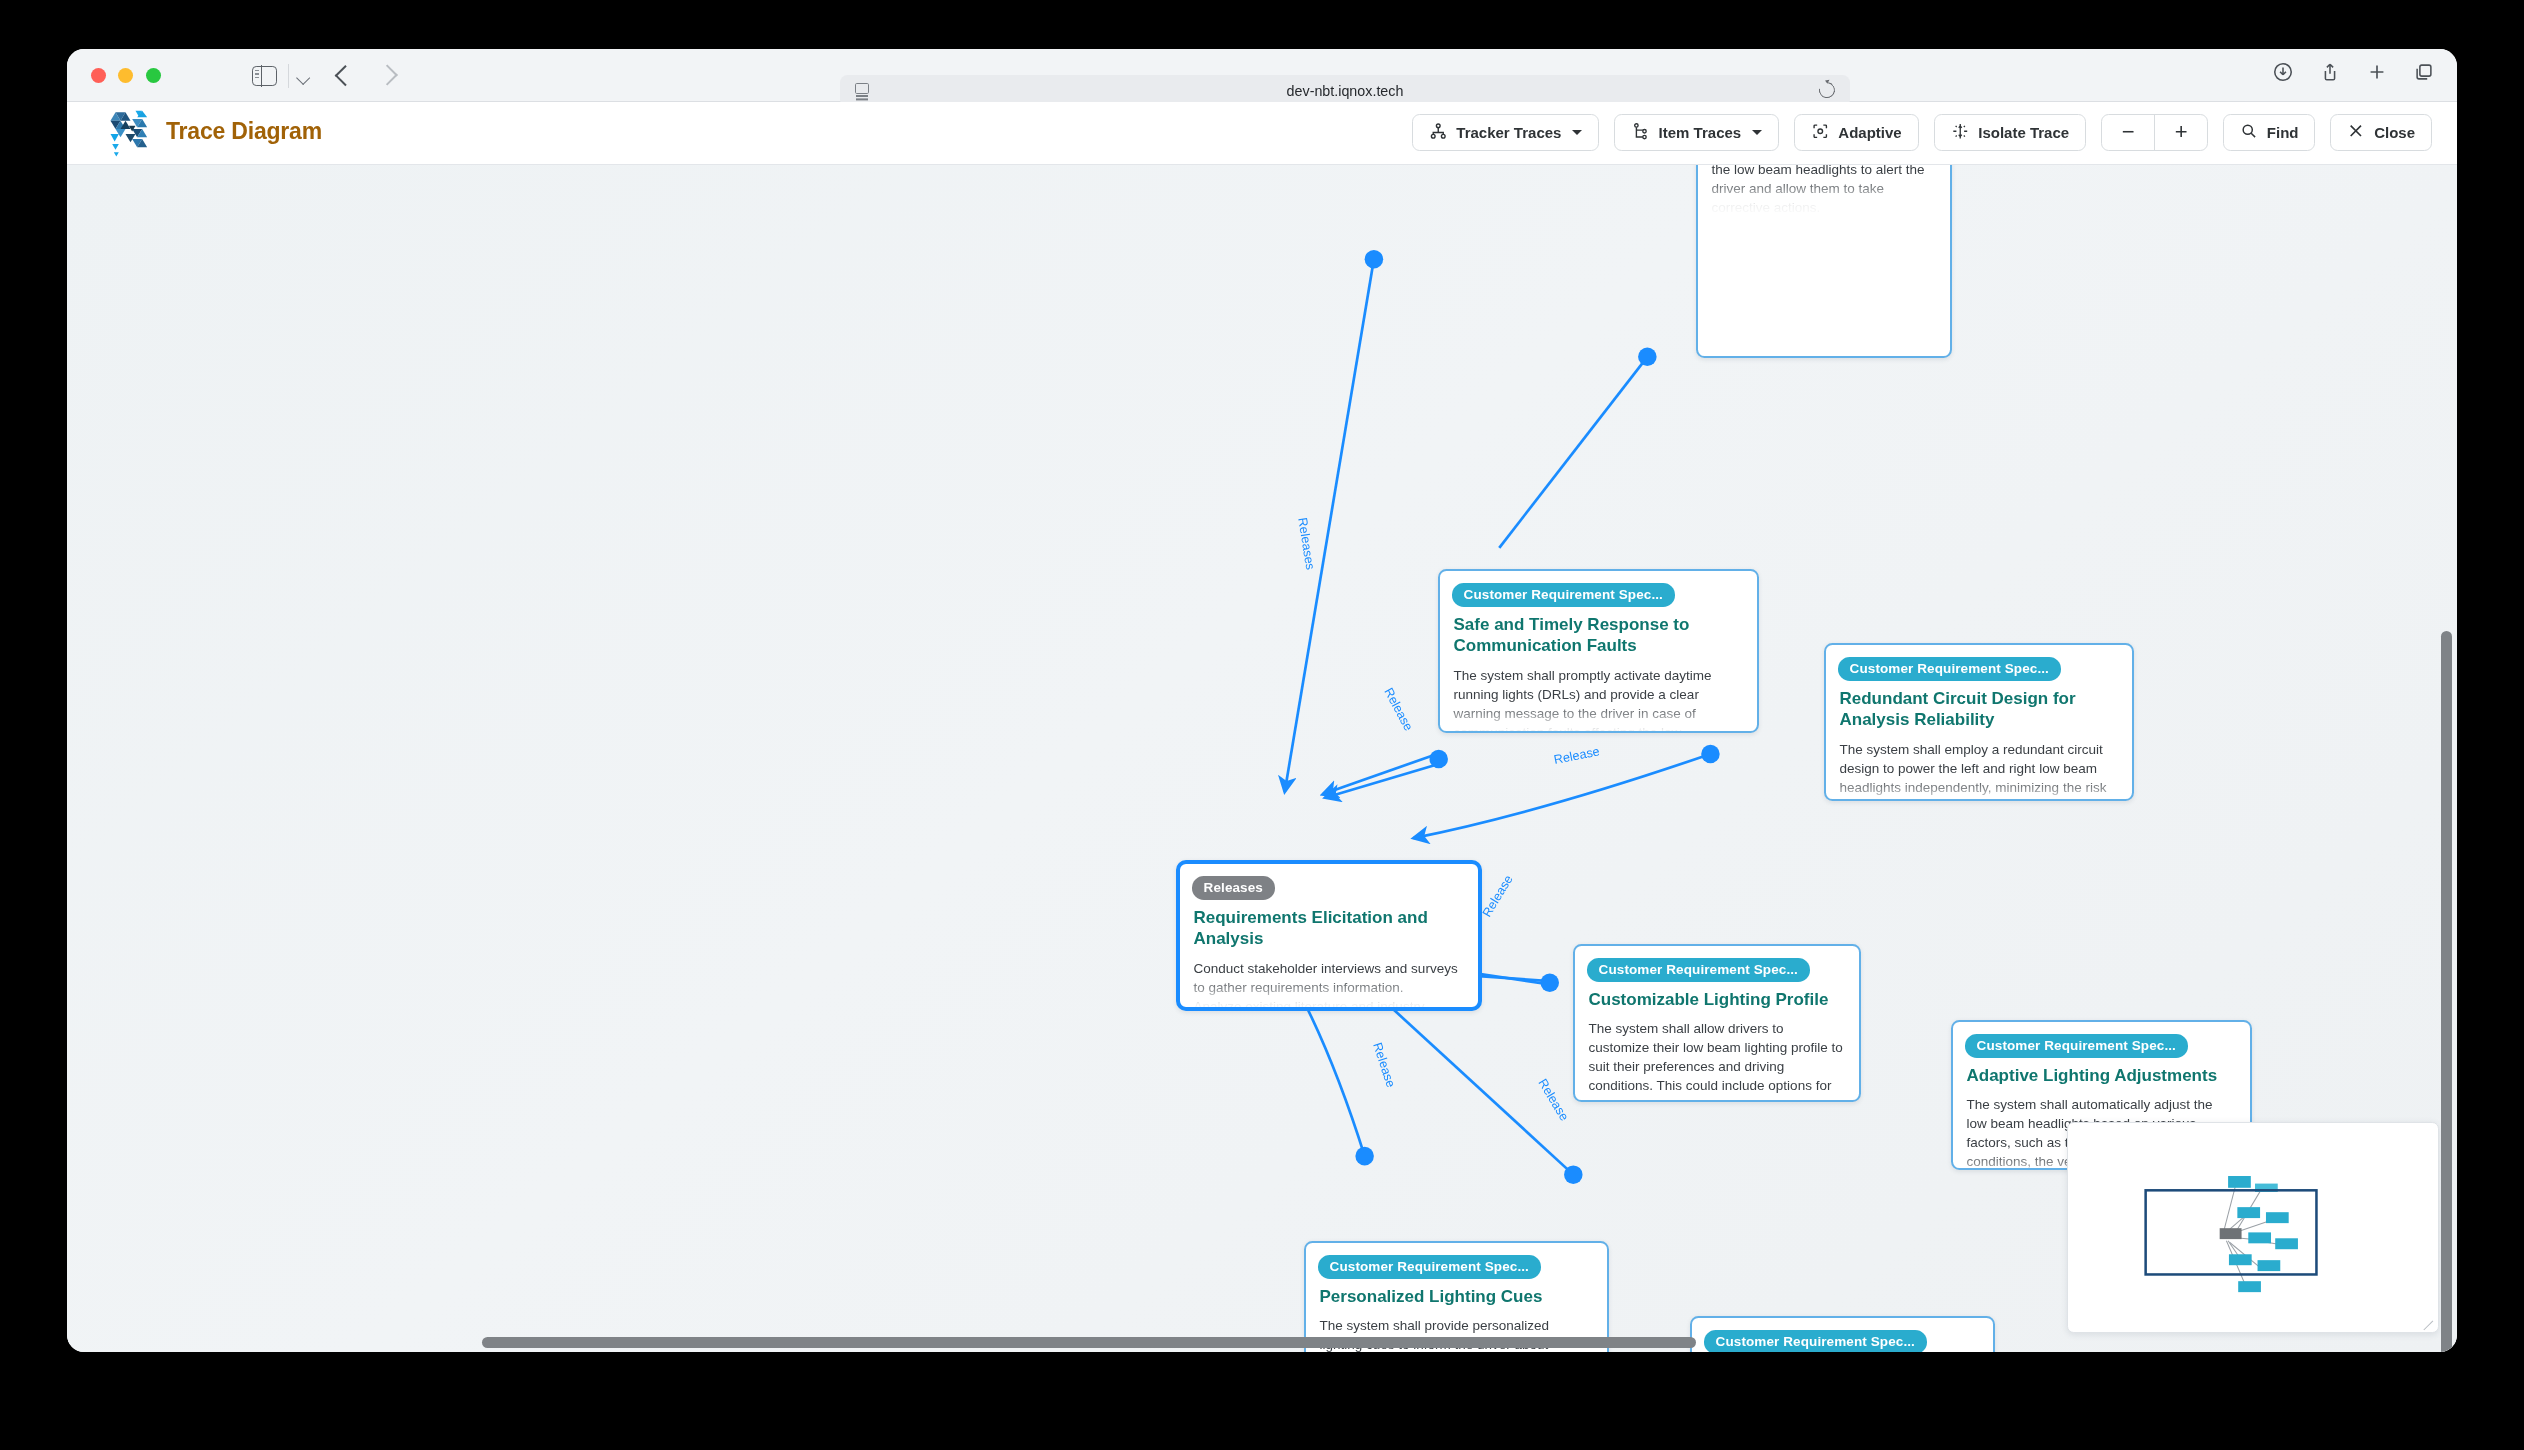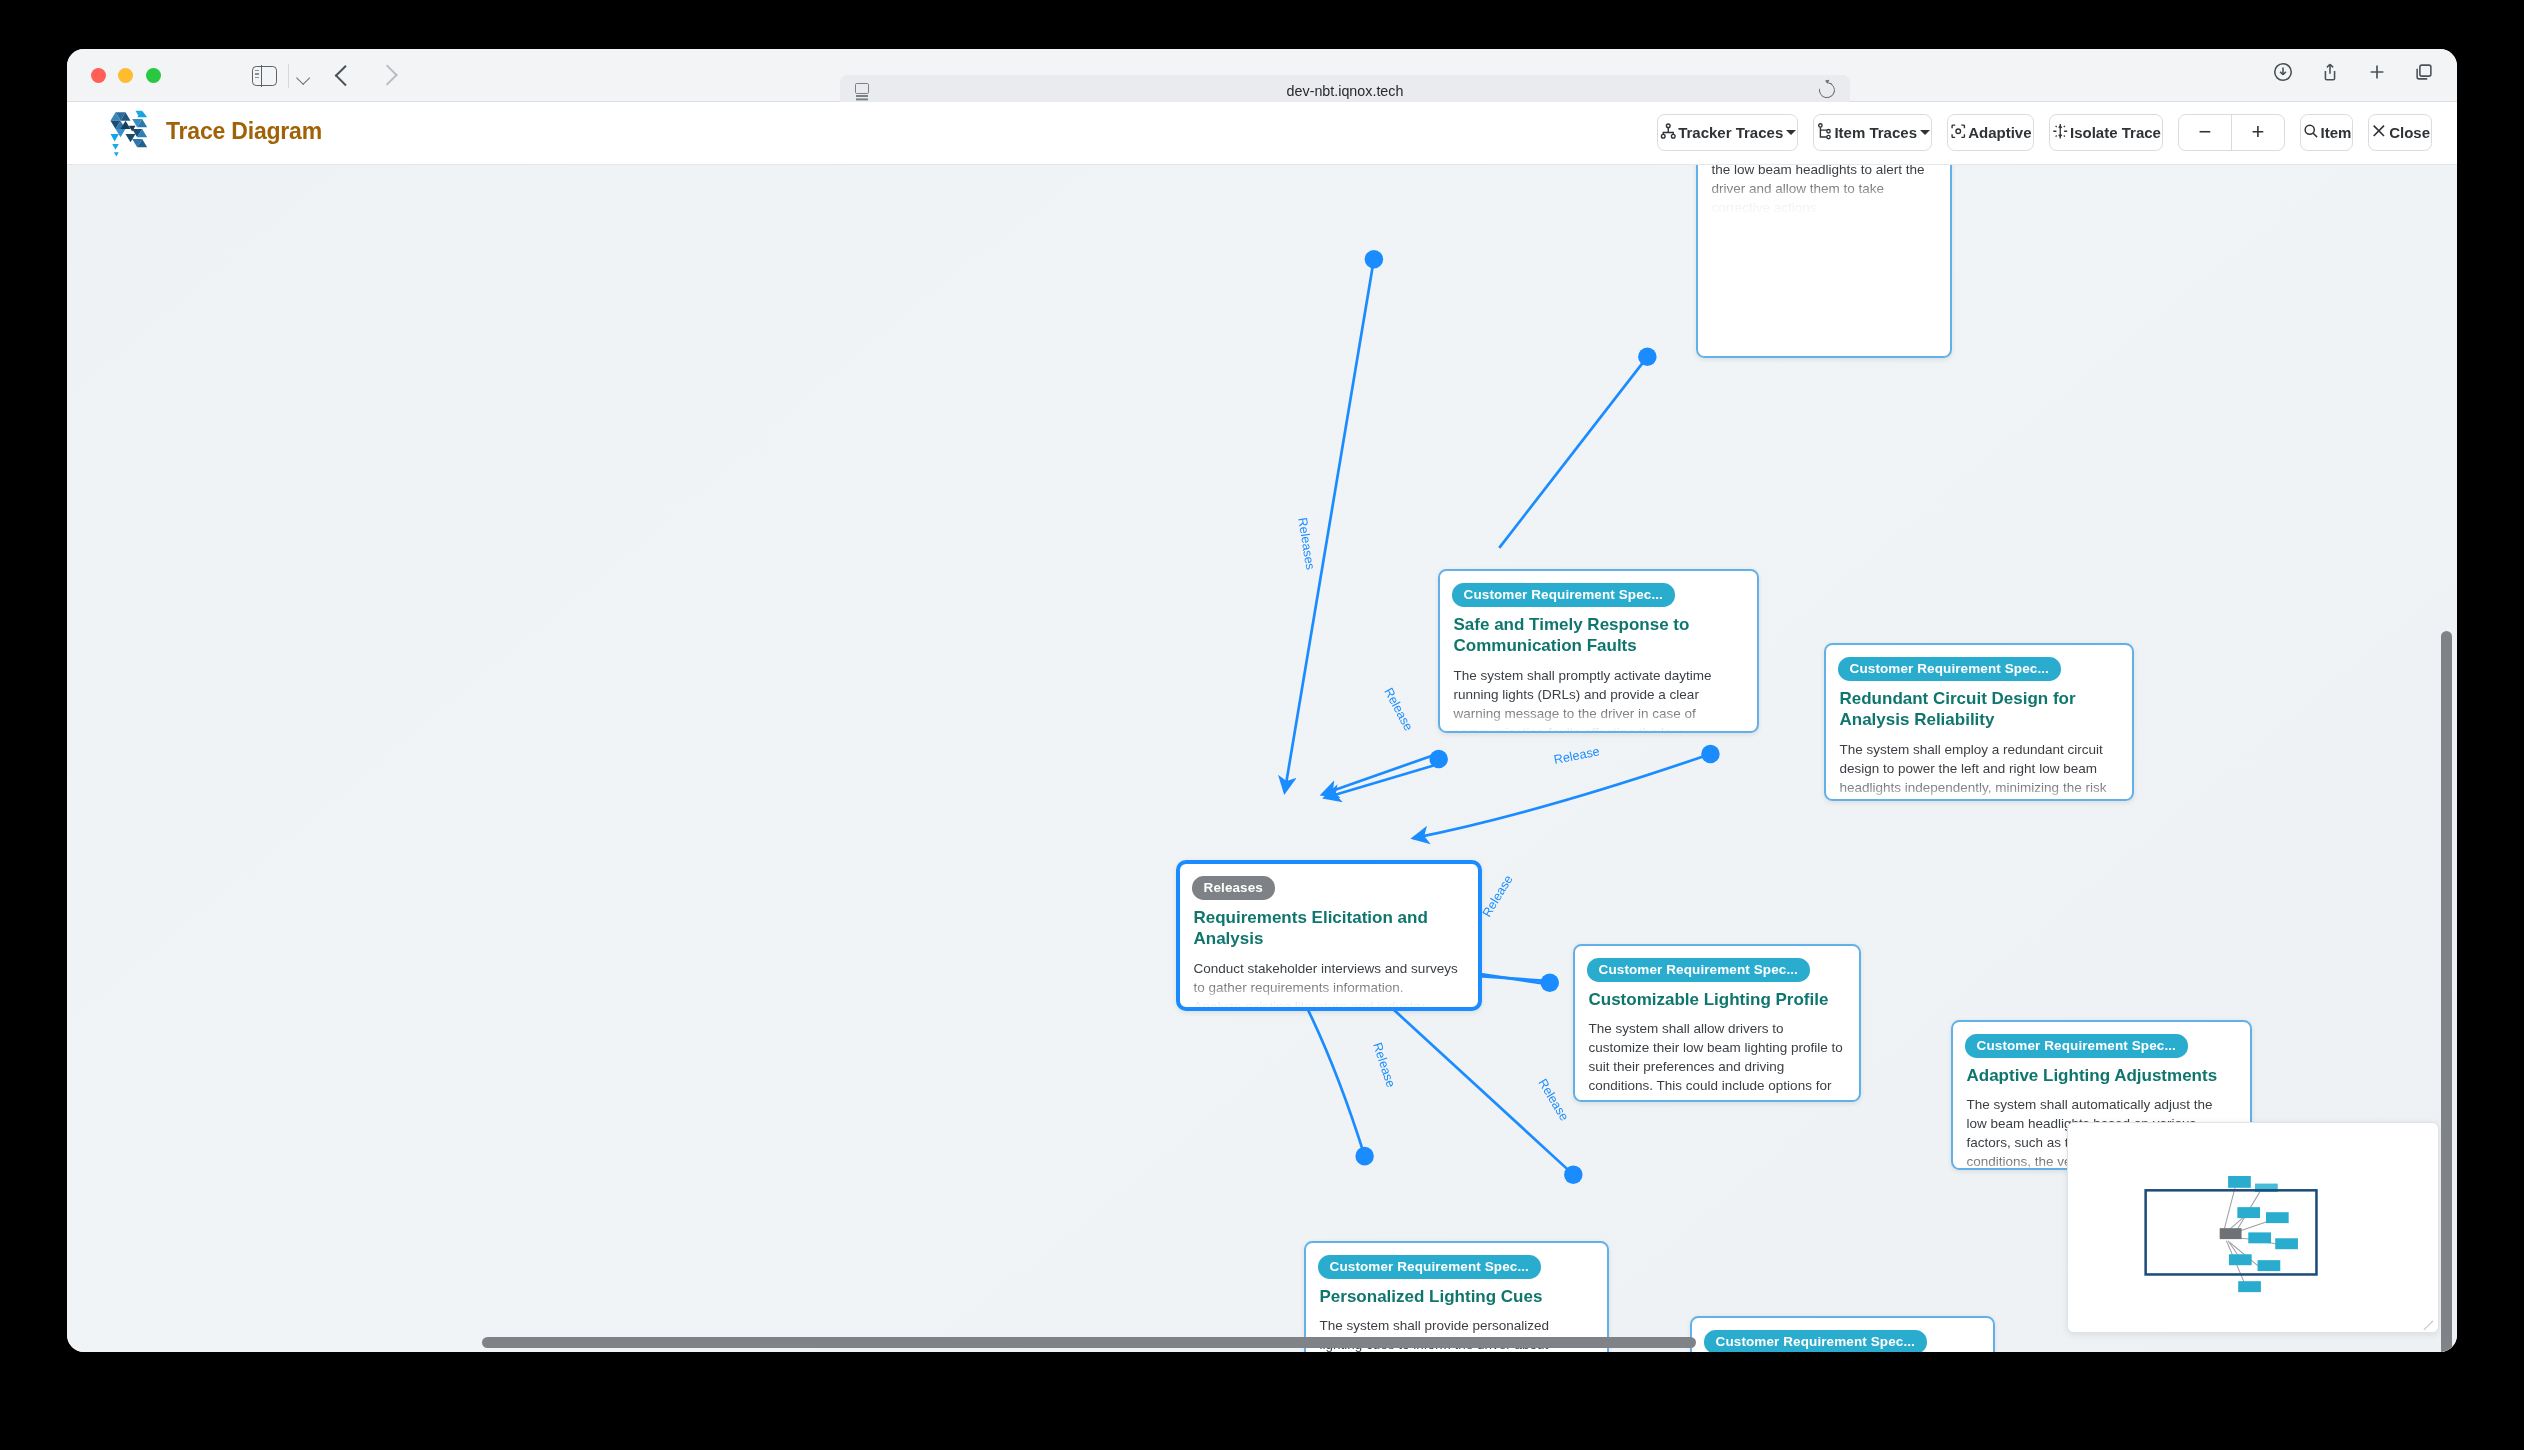--- a/index.html
+++ b/index.html
@@ -189,23 +189,23 @@
     position: absolute;
     right: 25px;
     top: 11.8px;
     display: flex;
     align-items: center;
     gap: 15px;
   }
   .tbtn {
     display: flex;
     align-items: center;
-    gap: 1px;
+    gap: 9px;
     height: 37px;
-    padding: 0 1px;
+    padding: 0 16px;
     border: 0.8px solid #d8dcdf;
     border-radius: 7.6px;
     background: #fff;
     font-size: 15px;
     font-weight: bold;
     color: #2f3336;
     box-sizing: border-box;
     white-space: nowrap;
   }
   .tbtn .caret {
@@ -472,21 +472,21 @@
         <div>+</div>
       </div>
 
       <div class="tbtn">
         <span>
           <svg width="17.7" height="17.7" viewBox="0 0 24 24" fill="none" stroke="#2f3336" stroke-width="2">
             <circle cx="10.5" cy="10.5" r="6.2"></circle>
               <path d="M15.2 15.2L20.5 20.5"></path>
           </svg>
         </span>
-        <span>Item</span>
+        <span>Find</span>
       </div>
 
       <div class="tbtn">
         <span>
           <svg width="17.7" height="17.7" viewBox="0 0 24 24" fill="none" stroke="#2f3336" stroke-width="2.2">
             <path d="M5 5l14 14M19 5L5 19"></path>
           </svg>
         </span>
         <span>Close</span>
       </div>

